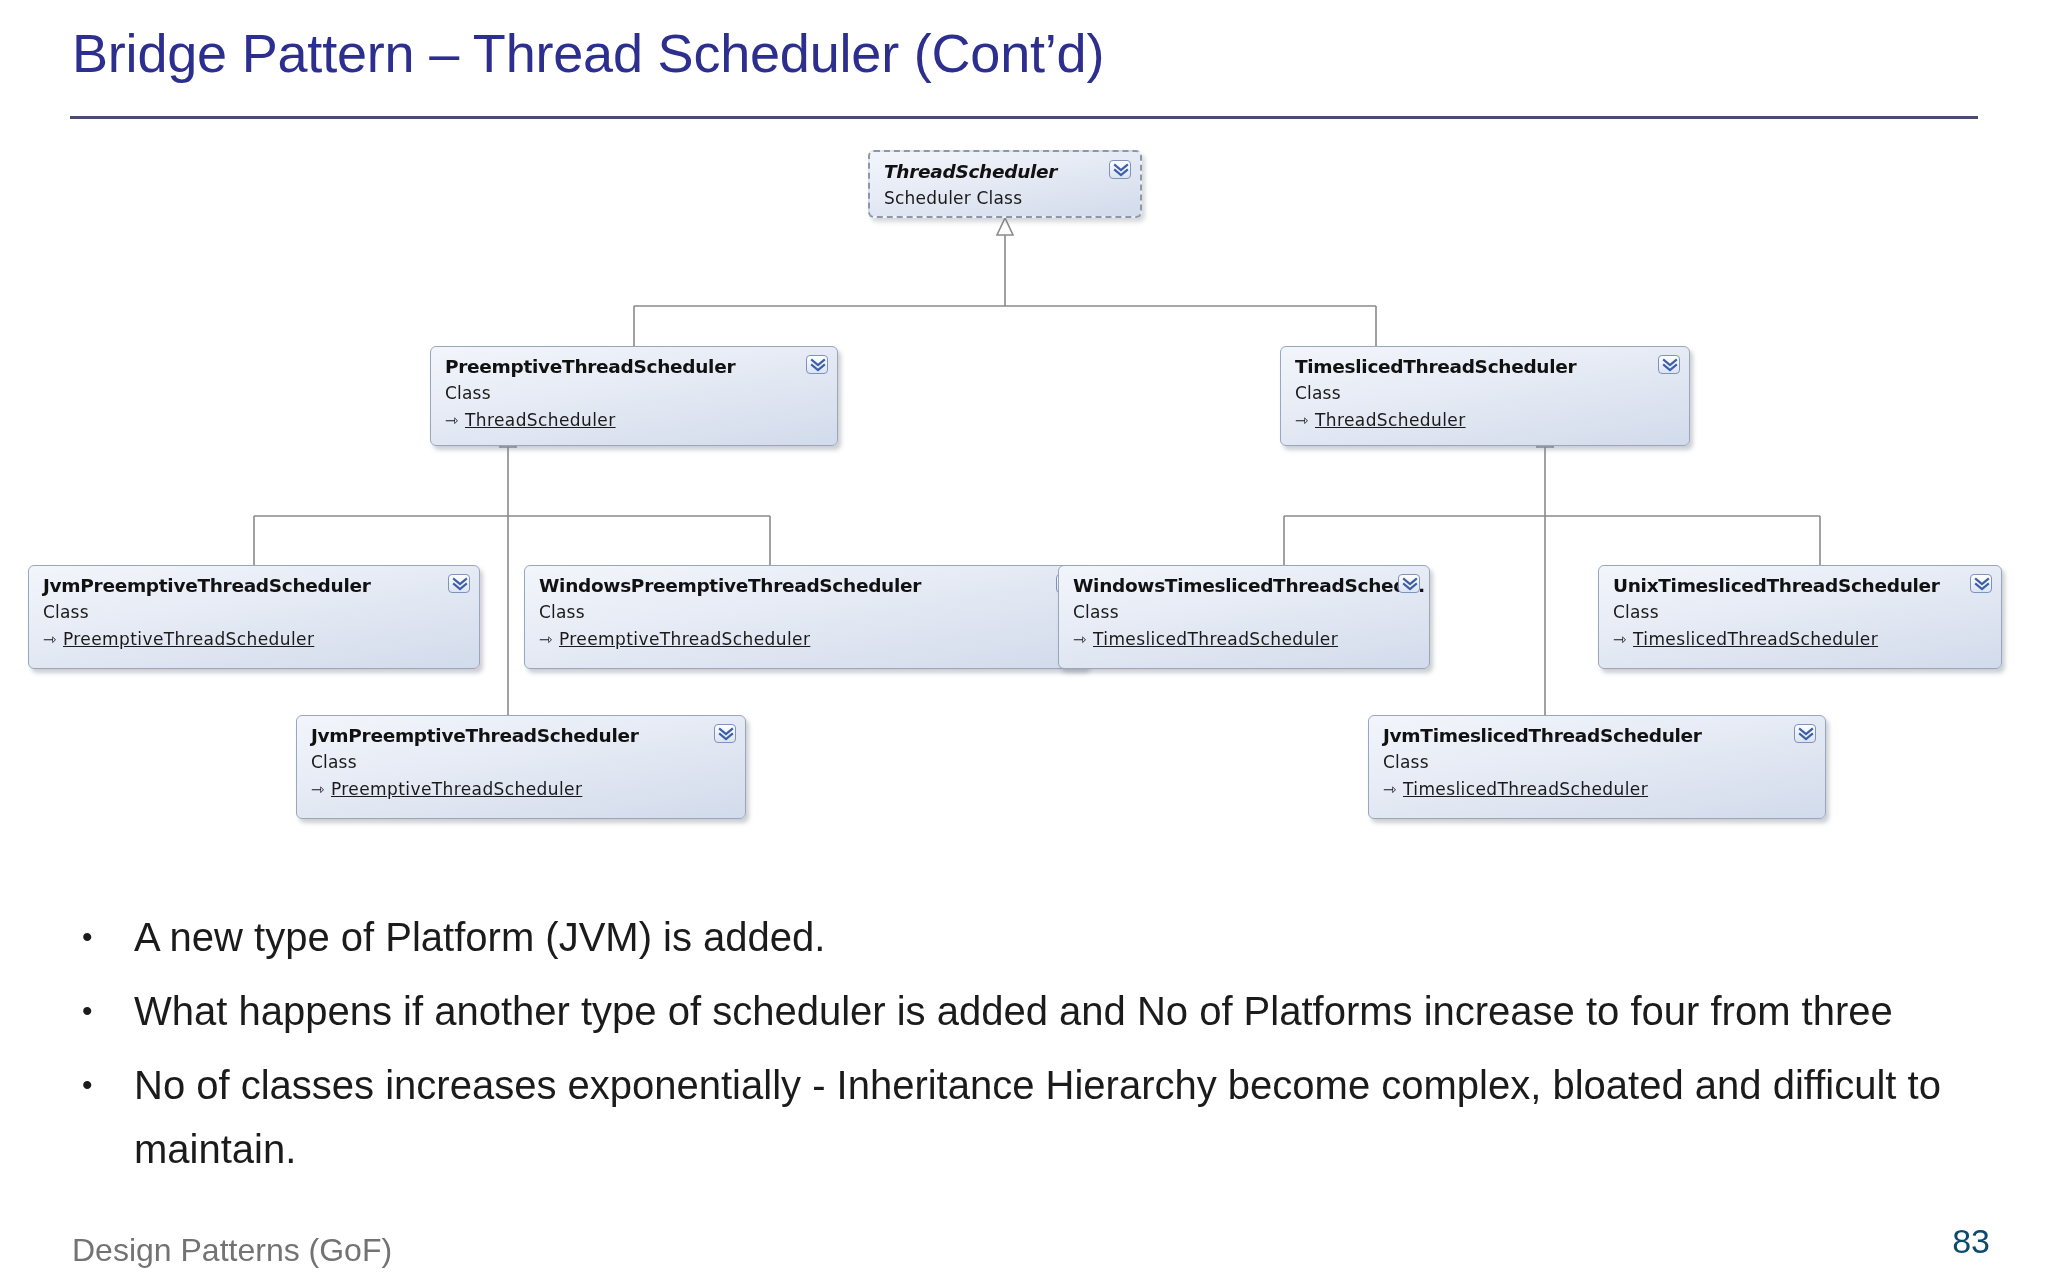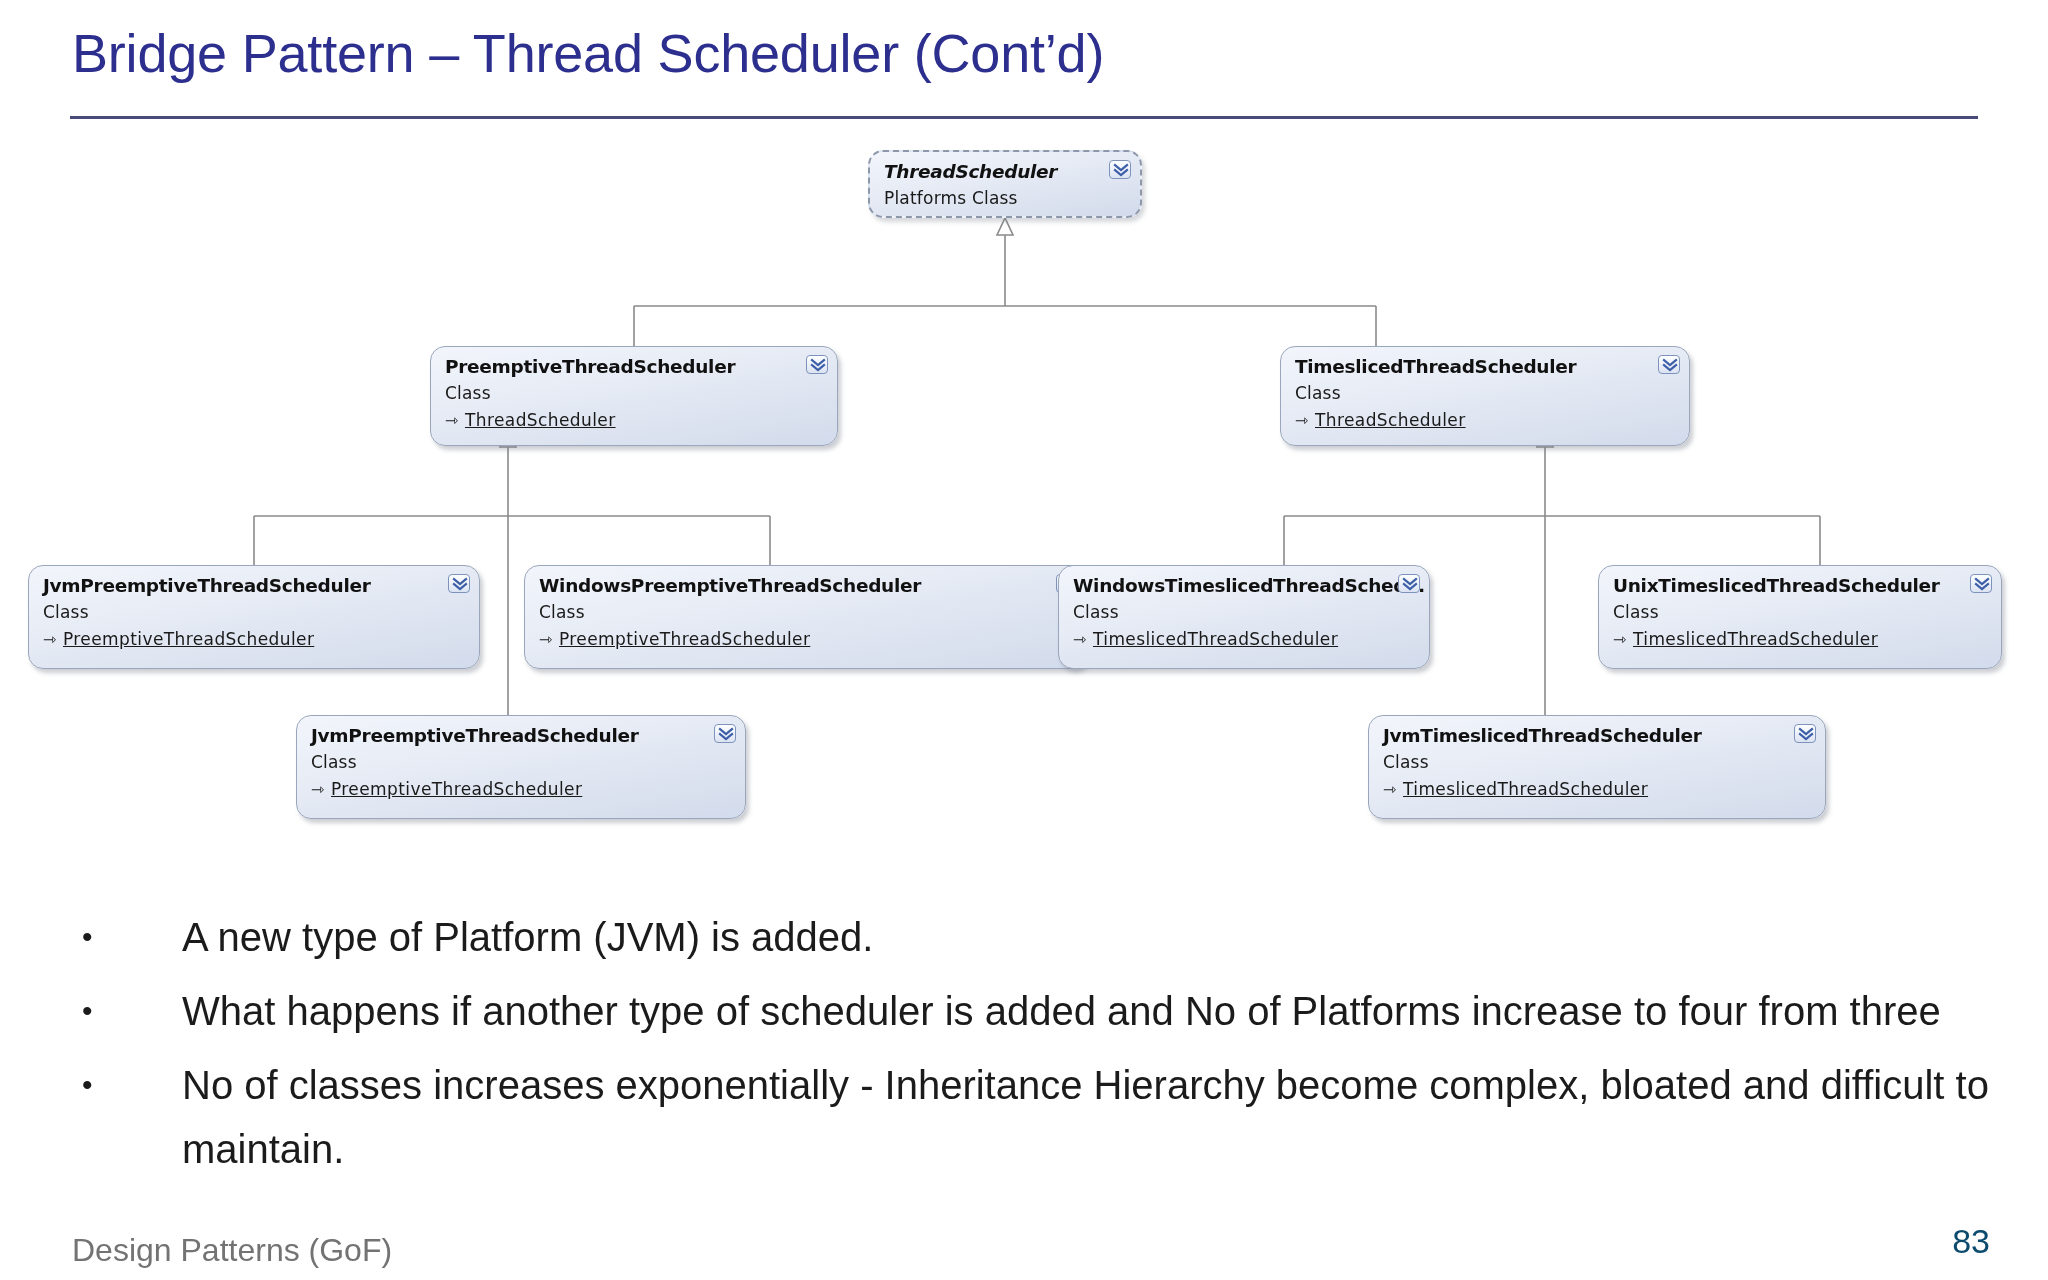--- a/index.html
+++ b/index.html
@@ -30,21 +30,21 @@
   }
 
   
   #diagram { position: absolute; left: 0; top: 130px; width: 2048px; height: 700px; }
   #wires { position: absolute; left: 0; top: 0; width: 2048px; height: 700px; }
 
   
   .uml {
     position: absolute;
     border: 1px solid #9aa6bb;
-    border-radius: 15px;
+    border-radius: 6px;
     background: linear-gradient(170deg, #f2f5fb 0%, #e6ebf5 42%, #dbe2ef 75%, #d2dbec 100%);
     box-shadow: 3px 4px 4px rgba(120,125,140,0.38);
     padding: 8px 12px 6px 14px;
     overflow: hidden;
   }
   .uml.abstract {
     border: 2px dashed #8d97aa;
     box-shadow: 3px 4px 4px rgba(120,125,140,0.30);
   }
   .uml .cname {
@@ -101,21 +101,20 @@
     width: 62px; flex: 0 0 62px;
     font-size: 30px; line-height: 64px; color: #1b1b1b;
     text-align: left; padding-left: 10px;
   }
   .bullet .btext {
     font-size: 40px;
     line-height: 64px;
     color: #1b1b1b;
     font-weight: 400;
     max-width: 1830px;
-    margin-left: 48px;
   }
 
   
   .footer-left {
     position: absolute; left: 72px; top: 1232px;
     font-size: 32px; color: #737373;
   }
   .footer-page {
     position: absolute; right: 58px; top: 1222px;
     font-size: 34px; color: #0c4a6e;
@@ -155,21 +154,21 @@
       <g fill="#ffffff" stroke="#8a8a8a" stroke-width="1.6">
         <polygon points="1005,88 997,105 1013,105"></polygon>
         <polygon points="508,300 500,317 516,317"></polygon>
         <polygon points="1545,300 1537,317 1553,317"></polygon>
       </g>
     </svg>
 
     <div id="uml-boxes">
         <div class="uml abstract" style="left: 868px; top: 20px; width: 274px; height: 68px;">
           <div class="cname">ThreadScheduler</div>
-          <div class="ckind">Platforms Class</div>
+          <div class="ckind">Scheduler Class</div>
           <div class="chev">
             <svg viewBox="0 0 22 17" xmlns="http://www.w3.org/2000/svg">
               <polyline points="5,4 11,9 17,4" fill="none" stroke="#3c5fa8" stroke-width="2.2" stroke-linecap="square"></polyline>
               <polyline points="5,9 11,14 17,9" fill="none" stroke="#3c5fa8" stroke-width="2.2" stroke-linecap="square"></polyline>
             </svg>
           </div>
         </div>
         <div class="uml" style="left: 430px; top: 216px; width: 408px; height: 100px;">
           <div class="cname">PreemptiveThreadScheduler</div>
           <div class="ckind">Class</div>

